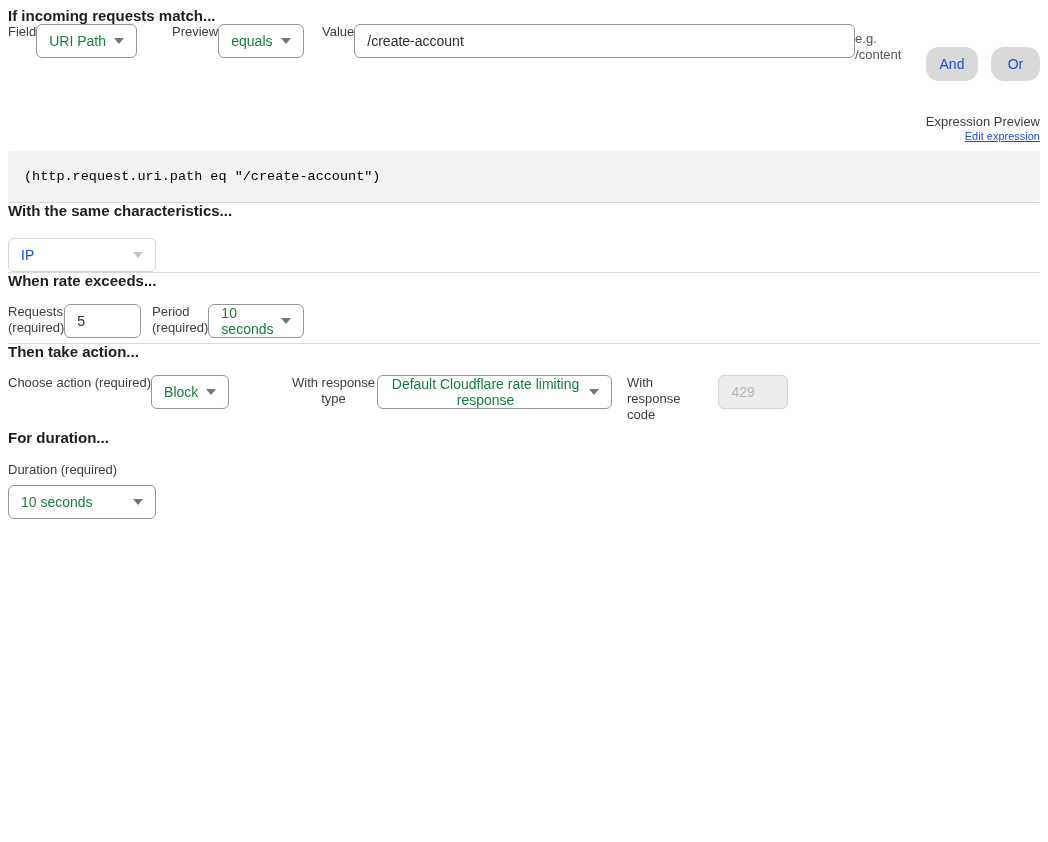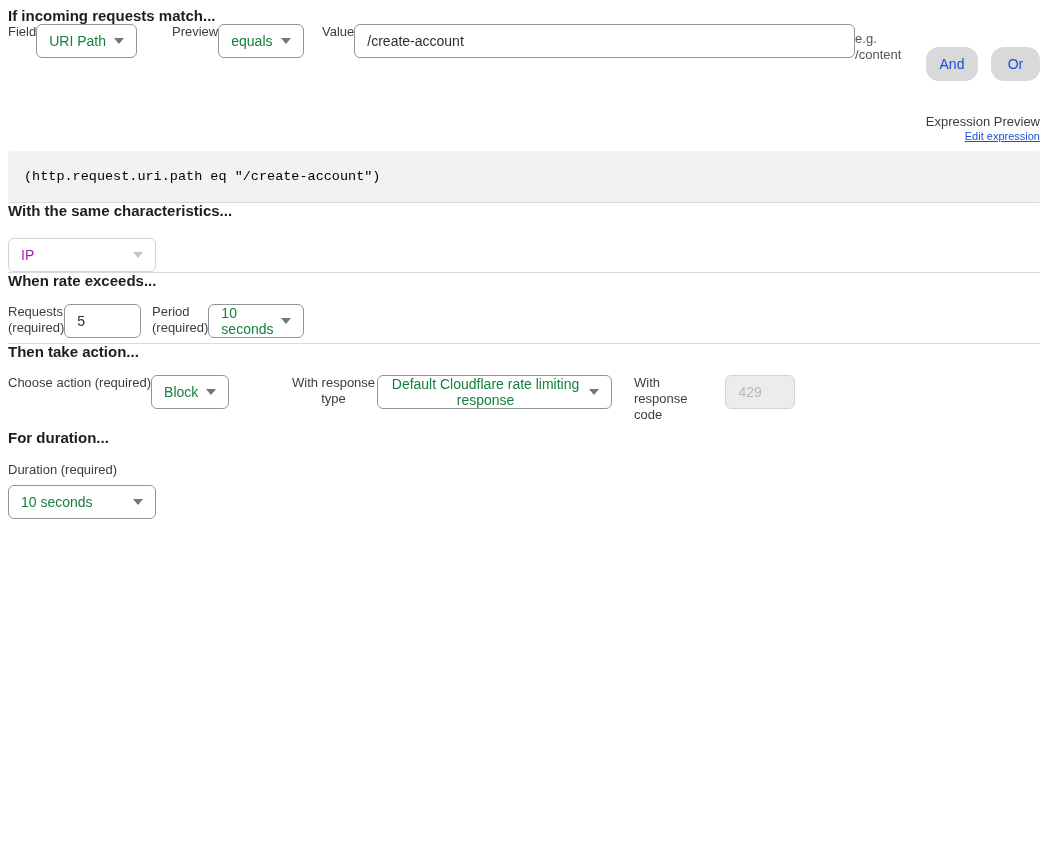--- a/index.html
+++ b/index.html
@@ -11,21 +11,21 @@
 
   .row{display:flex;align-items:flex-start;}
   .field-group{display:flex;flex-direction:row;}
   .field-label{font-size:13px;line-height:16px;color:#3b3d42;margin-bottom:7px;}
 
   .control{box-sizing:border-box;height:34px;border:1px solid #92959b;border-radius:6px;
            background:#fff;display:flex;align-items:center;justify-content:space-between;
            padding:0 12px;font-size:14px;color:#15803d;cursor:pointer;}
   .control .chevron{width:0;height:0;border-left:5px solid transparent;border-right:5px solid transparent;
            border-top:6px solid #73767c;margin-left:8px;flex:none;}
-  .control.disabled{border-color:#d3d4d8;color:#a21caf;cursor:default;gap:28px;}
+  .control.disabled{border-color:#d3d4d8;color:#1d4ed8;cursor:default;gap:28px;}
   .control.disabled .chevron{border-top-color:#c3c5c9;}
 
   input.text-input{box-sizing:border-box;height:34px;border:1px solid #92959b;border-radius:6px;
            background:#fff;padding:0 12px;font-size:14px;color:#2b2d31;
            font-family:"Liberation Sans","DejaVu Sans",sans-serif;width:100%;}
   input.text-input:disabled{background:#ececec;border-color:#d3d4d8;color:#b6b8bd;}
 
   .hint{font-size:13px;line-height:16px;color:#515459;margin-top:7px;}
 
   .logic-btn{box-sizing:border-box;height:34px;border:none;border-radius:13px;background:#d9d9d9;
@@ -48,21 +48,21 @@
   .hr-3{margin-top:46px;}
 
   .w148{width:148px;}
   .w135{width:135px;}
   .w133{width:133px;}
   .w266{width:266px;}
   .w322{width:322px;text-align:center;}
   .w161{width:161px;}
   .value-group{flex:1;margin-left:15px;}
   .gap16{margin-left:16px;}
-  .gap15{margin-left:22px;gap:38px;}
+  .gap15{margin-left:15px;gap:38px;}
   .gap11{margin-left:11px;}
 
   .mt37{margin-top:37px;}
   .mt19{margin-top:19px;}
   .mt39{margin-top:39px;}
   .mt38{margin-top:38px;}
   .mt40{margin-top:40px;}
   .mt15{margin-top:15px;}
   .mt16{margin-top:16px;}
 </style>

